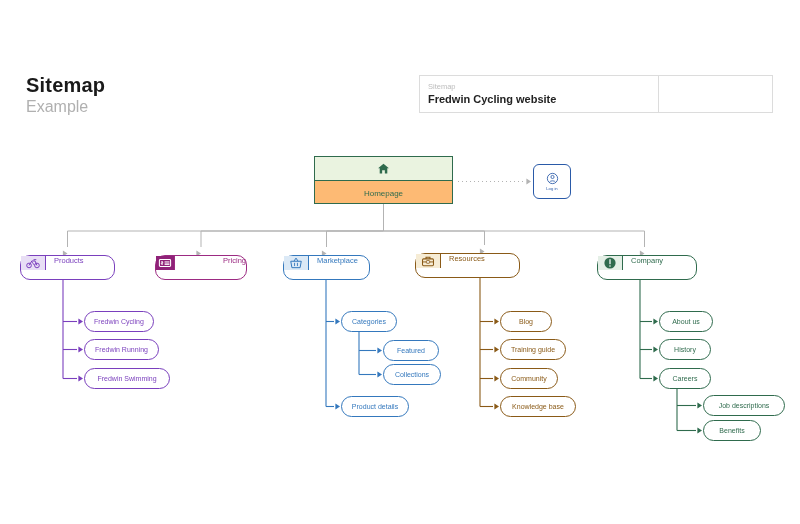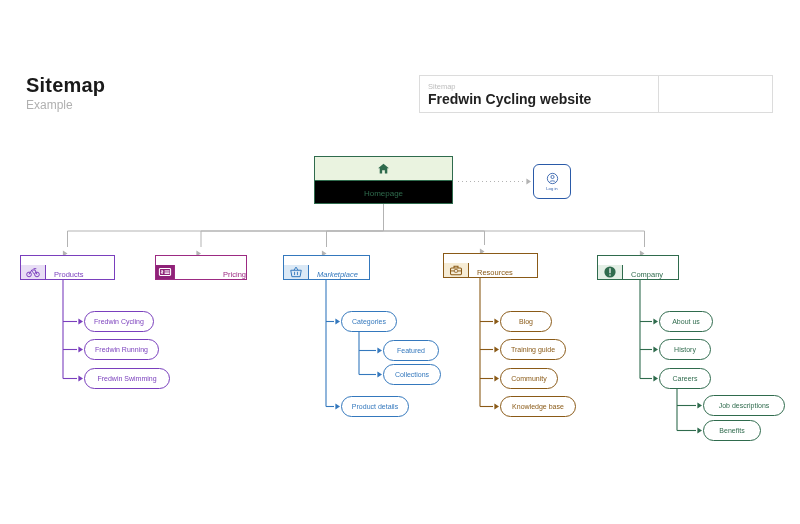--- a/index.html
+++ b/index.html
@@ -9,38 +9,38 @@
     color:#333;overflow:hidden;position:relative;
   }
   #canvas{position:absolute;left:0;top:0;width:800px;height:524px;}
 
   .title{
     position:absolute;left:26px;top:74px;
     font-size:20px;font-weight:700;color:#1a1a1a;letter-spacing:.2px;
   }
   .subtitle{
     position:absolute;left:26px;top:98px;
-    font-size:12px;color:#b0b0b0;font-weight:400;text-align:right;
+    font-size:16px;color:#b0b0b0;font-weight:400;text-align:right;
   }
 
   
   .infobox{
     position:absolute;left:419px;top:75px;width:354px;height:38px;
     border:1px solid #dcdcdc;background:#fff;display:flex;box-sizing:border-box;
   }
   .infocell{padding:5px 8px 0 8px;box-sizing:border-box;}
   .infocell.c1{flex:0 0 239px;border-right:1px solid #dcdcdc;}
   .infocell.c2{flex:1;}
   .infolabel{font-size:7.5px;color:#bdbdbd;line-height:11px;}
-  .infovalue{font-size:14px;color:#222;font-weight:700;line-height:12px;margin-top:1px;}
+  .infovalue{font-size:11px;color:#222;font-weight:700;line-height:12px;margin-top:1px;}
 
   
   .rootnode{
     position:absolute;left:314px;top:156px;width:139px;height:48px;
-    border:1.3px solid #2f6b4d;background:#000000;box-sizing:border-box;
+    border:1.3px solid #2f6b4d;background:#fdba74;box-sizing:border-box;
   }
   .rootnode .hdr{
     height:23px;background:#eaf3e0;border-bottom:1.3px solid #2f6b4d;
     display:flex;align-items:center;justify-content:center;
   }
   .rootnode .lbl{
     height:24px;display:flex;align-items:center;justify-content:center;
     font-size:8px;color:#2f6b4d;
   }
 
@@ -48,21 +48,21 @@
   .loginnode{
     position:absolute;left:533px;top:164px;width:38px;height:35px;
     border:1.3px solid #2a5aa8;border-radius:6px;background:#fff;box-sizing:border-box;
     display:flex;flex-direction:column;align-items:center;justify-content:center;gap:1px;
   }
   .loginnode .lbl{font-size:4.2px;color:#2a5aa8;}
 
   
   .cat{
     position:absolute;height:25px;border-width:1.4px;border-style:solid;background:#fff;
-    box-sizing:border-box;display:flex;align-items:flex-end;
+    box-sizing:border-box;display:flex;align-items:flex-start;border-radius:10px;
   }
   .cat .ico{
     width:25px;display:flex;align-items:center;justify-content:center;
     border-right-width:1.4px;border-right-style:solid;box-sizing:border-box;
   }
   .cat .lbl{
     flex:1;display:flex;align-items:center;padding-left:8px;font-size:7.5px;
   }
 
   
@@ -198,35 +198,35 @@
       <div class="lbl" style="color: rgb(156, 42, 130); margin-left: 40px;">Pricing</div>
     </div>
     <div class="cat" style="left: 283px; top: 255px; width: 87px; border-color: rgb(52, 120, 189);">
       <div class="ico" style="background: rgb(219, 233, 246); border-right-color: rgb(52, 120, 189);">
         <svg width="14" height="14" viewBox="0 0 24 24">
           <path d="M3 9 L21 9 L19 20 L5 20 Z" fill="none" stroke="#3478bd" stroke-width="1.7" stroke-linejoin="round"></path>
           <path d="M8.4 9 L12 3.6 L15.6 9" fill="none" stroke="#3478bd" stroke-width="1.7" stroke-linejoin="round"></path>
           <path d="M9.5 12.4 L9.5 16.6 M14.5 12.4 L14.5 16.6" stroke="#3478bd" stroke-width="1.5" stroke-linecap="round"></path>
         </svg>
       </div>
-      <div class="lbl" style="color: rgb(52, 120, 189); font-style: italic;">Marketplace</div>
+      <div class="lbl" style="color: rgb(52, 120, 189);">Marketplace</div>
     </div>
     <div class="pill" style="left: 341px; top: 311px; width: 56px; border-color: rgb(52, 120, 189); color: rgb(52, 120, 189);">
       <span>Categories</span>
     </div>
     <div class="pill" style="left: 383px; top: 340px; width: 56px; border-color: rgb(52, 120, 189); color: rgb(52, 120, 189);">
       <span>Featured</span>
     </div>
     <div class="pill" style="left: 383px; top: 364px; width: 58px; border-color: rgb(52, 120, 189); color: rgb(52, 120, 189);">
       <span>Collections</span>
     </div>
     <div class="pill" style="left: 341px; top: 396px; width: 68px; border-color: rgb(52, 120, 189); color: rgb(52, 120, 189);">
       <span>Product details</span>
     </div>
-    <div class="cat" style="left: 443px; top: 253px; width: 95px; border-color: rgb(138, 90, 23);">
+    <div class="cat" style="left: 415px; top: 253px; width: 105px; border-color: rgb(138, 90, 23);">
       <div class="ico" style="background: rgb(246, 236, 213); border-right-color: rgb(138, 90, 23);">
         <svg width="14" height="14" viewBox="0 0 24 24">
           <rect x="2.6" y="8.4" width="18.8" height="11.6" rx="1.8" fill="none" stroke="#8a5a17" stroke-width="1.8"></rect>
           <path d="M8.6 8.4 L8.6 5.6 L15.4 5.6 L15.4 8.4" fill="none" stroke="#8a5a17" stroke-width="1.8"></path>
           <path d="M2.6 13.6 L21.4 13.6" stroke="#8a5a17" stroke-width="1.6"></path>
           <rect x="9.2" y="11.4" width="5.6" height="4.4" rx="0.9" fill="#fff" stroke="#8a5a17" stroke-width="1.5"></rect>
         </svg>
       </div>
       <div class="lbl" style="color: rgb(138, 90, 23);">Resources</div>
     </div>
@@ -235,21 +235,21 @@
     </div>
     <div class="pill" style="left: 500px; top: 339px; width: 66px; border-color: rgb(138, 90, 23); color: rgb(138, 90, 23);">
       <span>Training guide</span>
     </div>
     <div class="pill" style="left: 500px; top: 368px; width: 58px; border-color: rgb(138, 90, 23); color: rgb(138, 90, 23);">
       <span>Community</span>
     </div>
     <div class="pill" style="left: 500px; top: 396px; width: 76px; border-color: rgb(138, 90, 23); color: rgb(138, 90, 23);">
       <span>Knowledge base</span>
     </div>
-    <div class="cat" style="left: 597px; top: 255px; width: 82px; border-color: rgb(47, 107, 77);">
+    <div class="cat" style="left: 597px; top: 255px; width: 100px; border-color: rgb(47, 107, 77);">
       <div class="ico" style="background: rgb(228, 239, 230); border-right-color: rgb(47, 107, 77);">
         <svg width="14" height="14" viewBox="0 0 24 24">
           <circle cx="12" cy="12" r="9.6" fill="#2f6b4d"></circle>
           <path d="M12 6.4 L12 13.2" stroke="#fff" stroke-width="2.1" stroke-linecap="round"></path>
           <circle cx="12" cy="17" r="1.35" fill="#fff"></circle>
         </svg>
       </div>
       <div class="lbl" style="color: rgb(47, 107, 77);">Company</div>
     </div>
     <div class="pill" style="left: 659px; top: 311px; width: 54px; border-color: rgb(47, 107, 77); color: rgb(47, 107, 77);">

